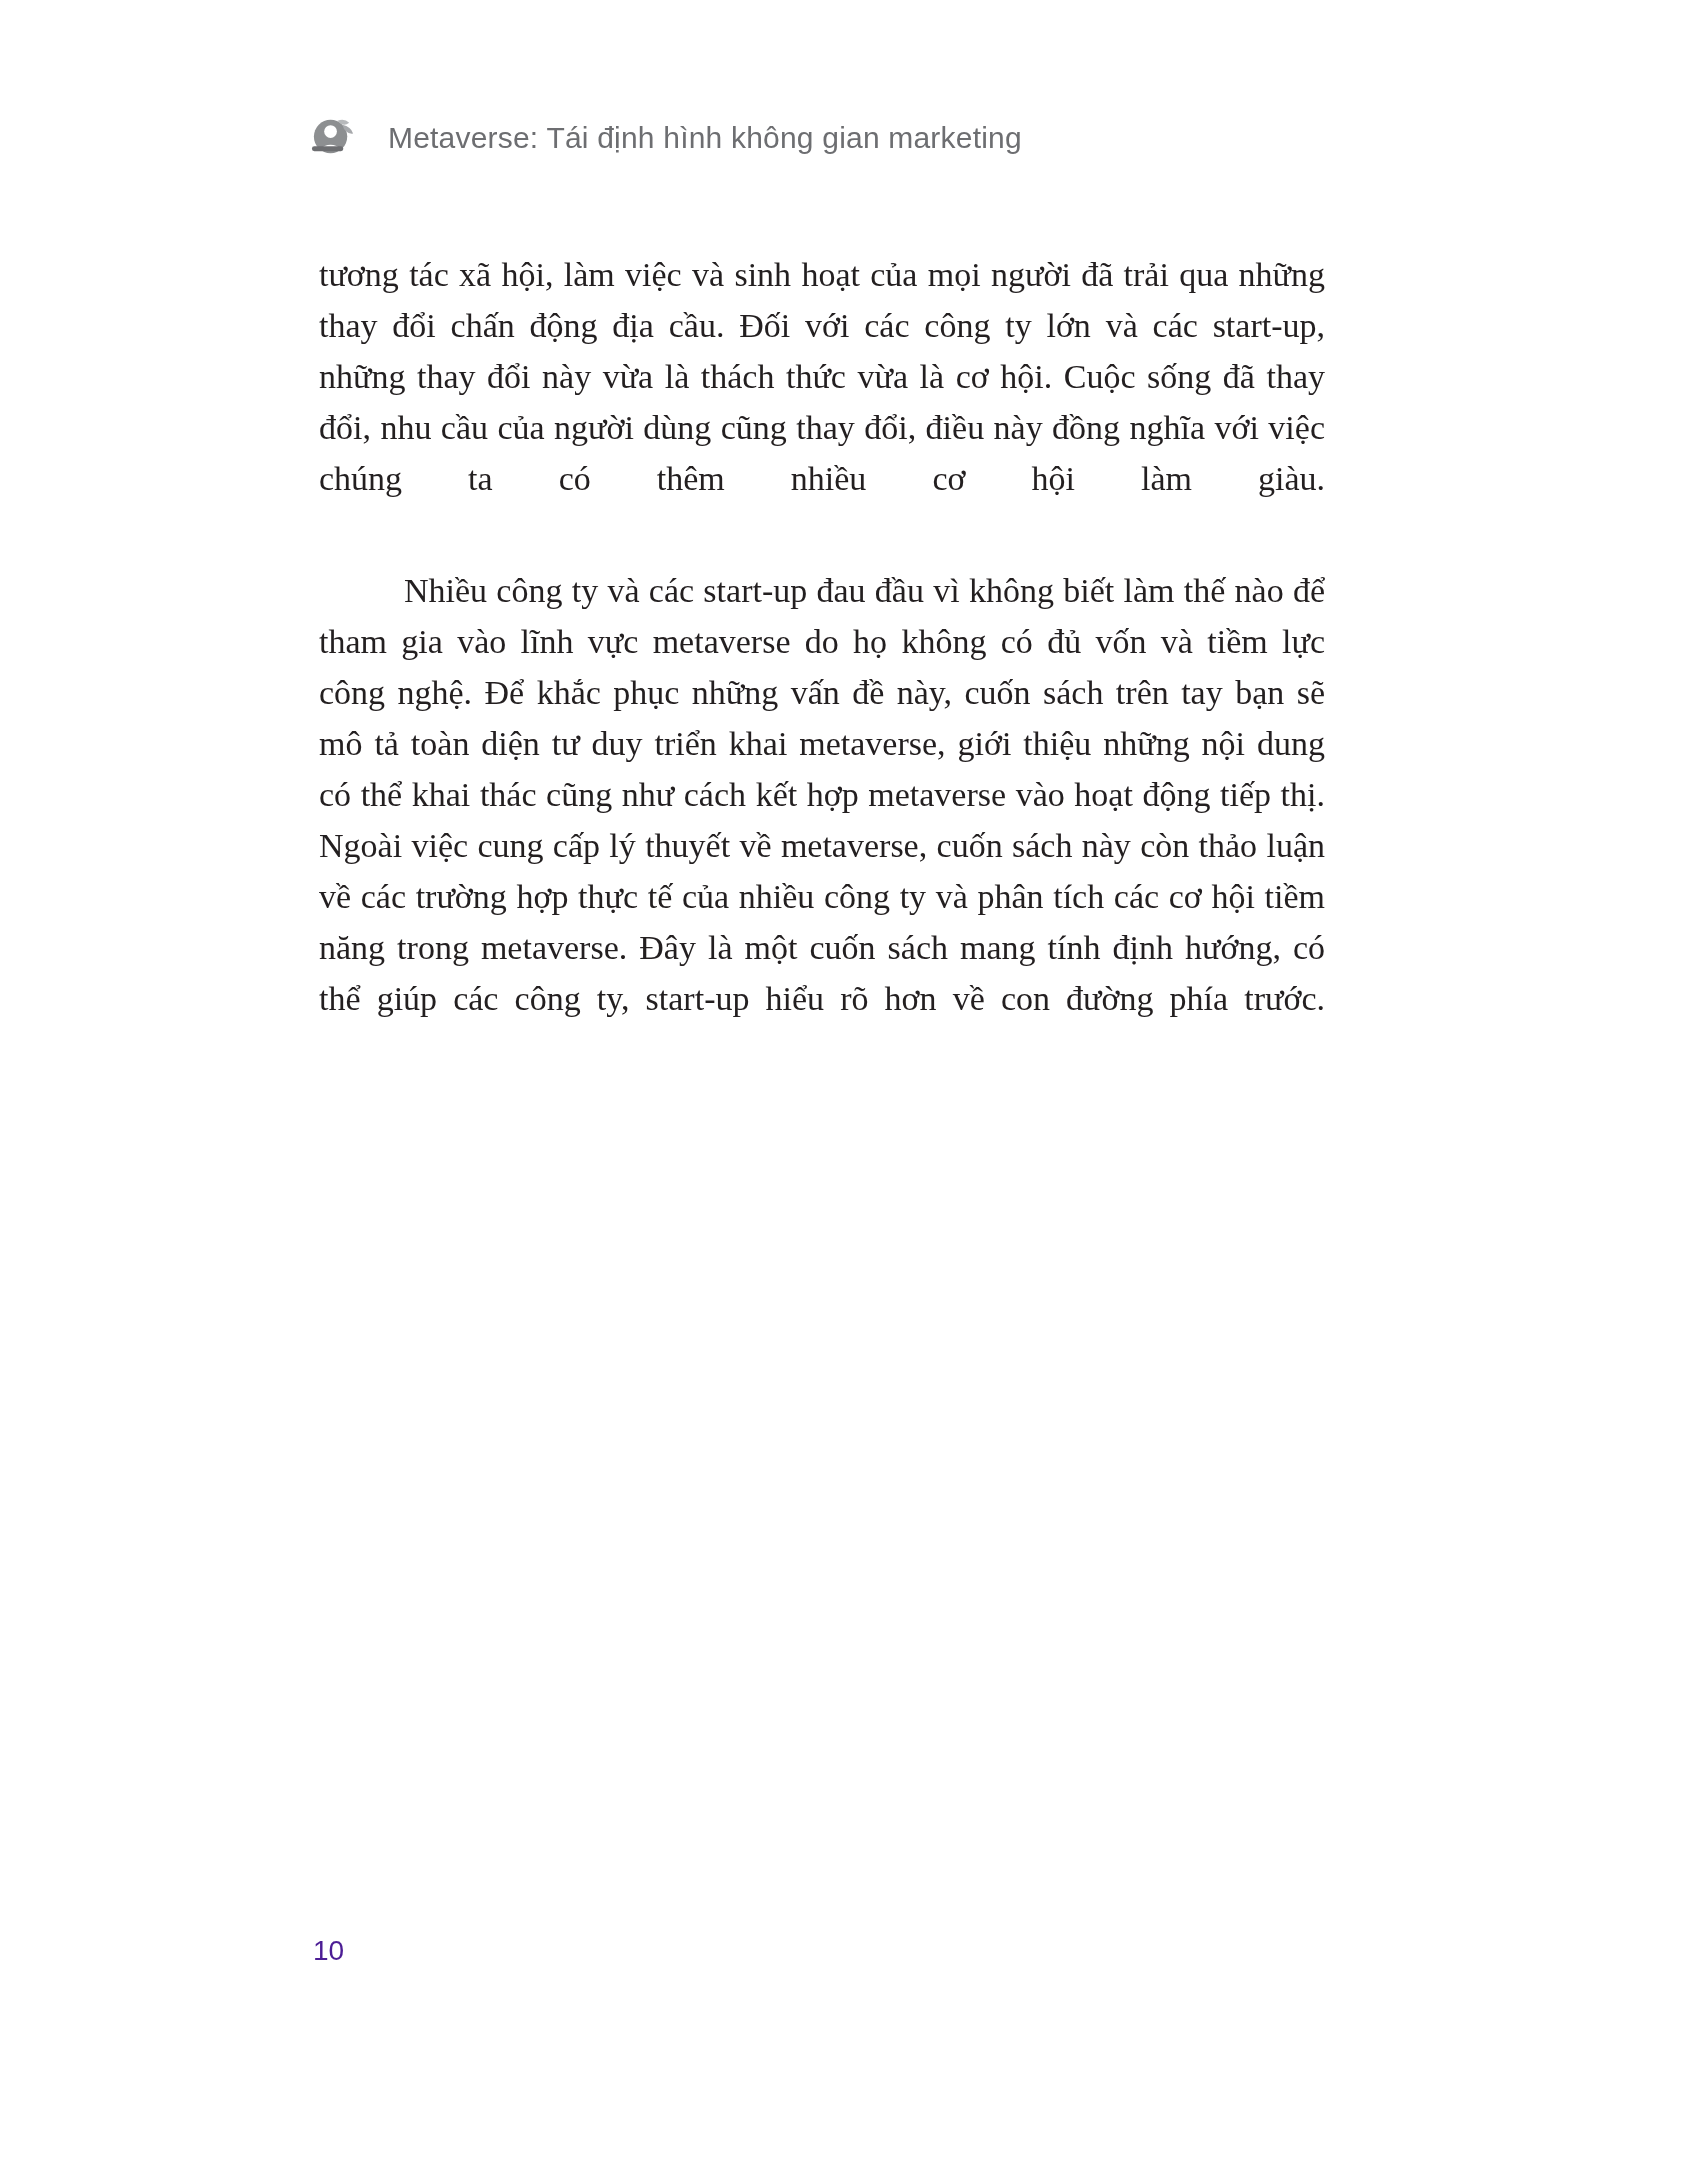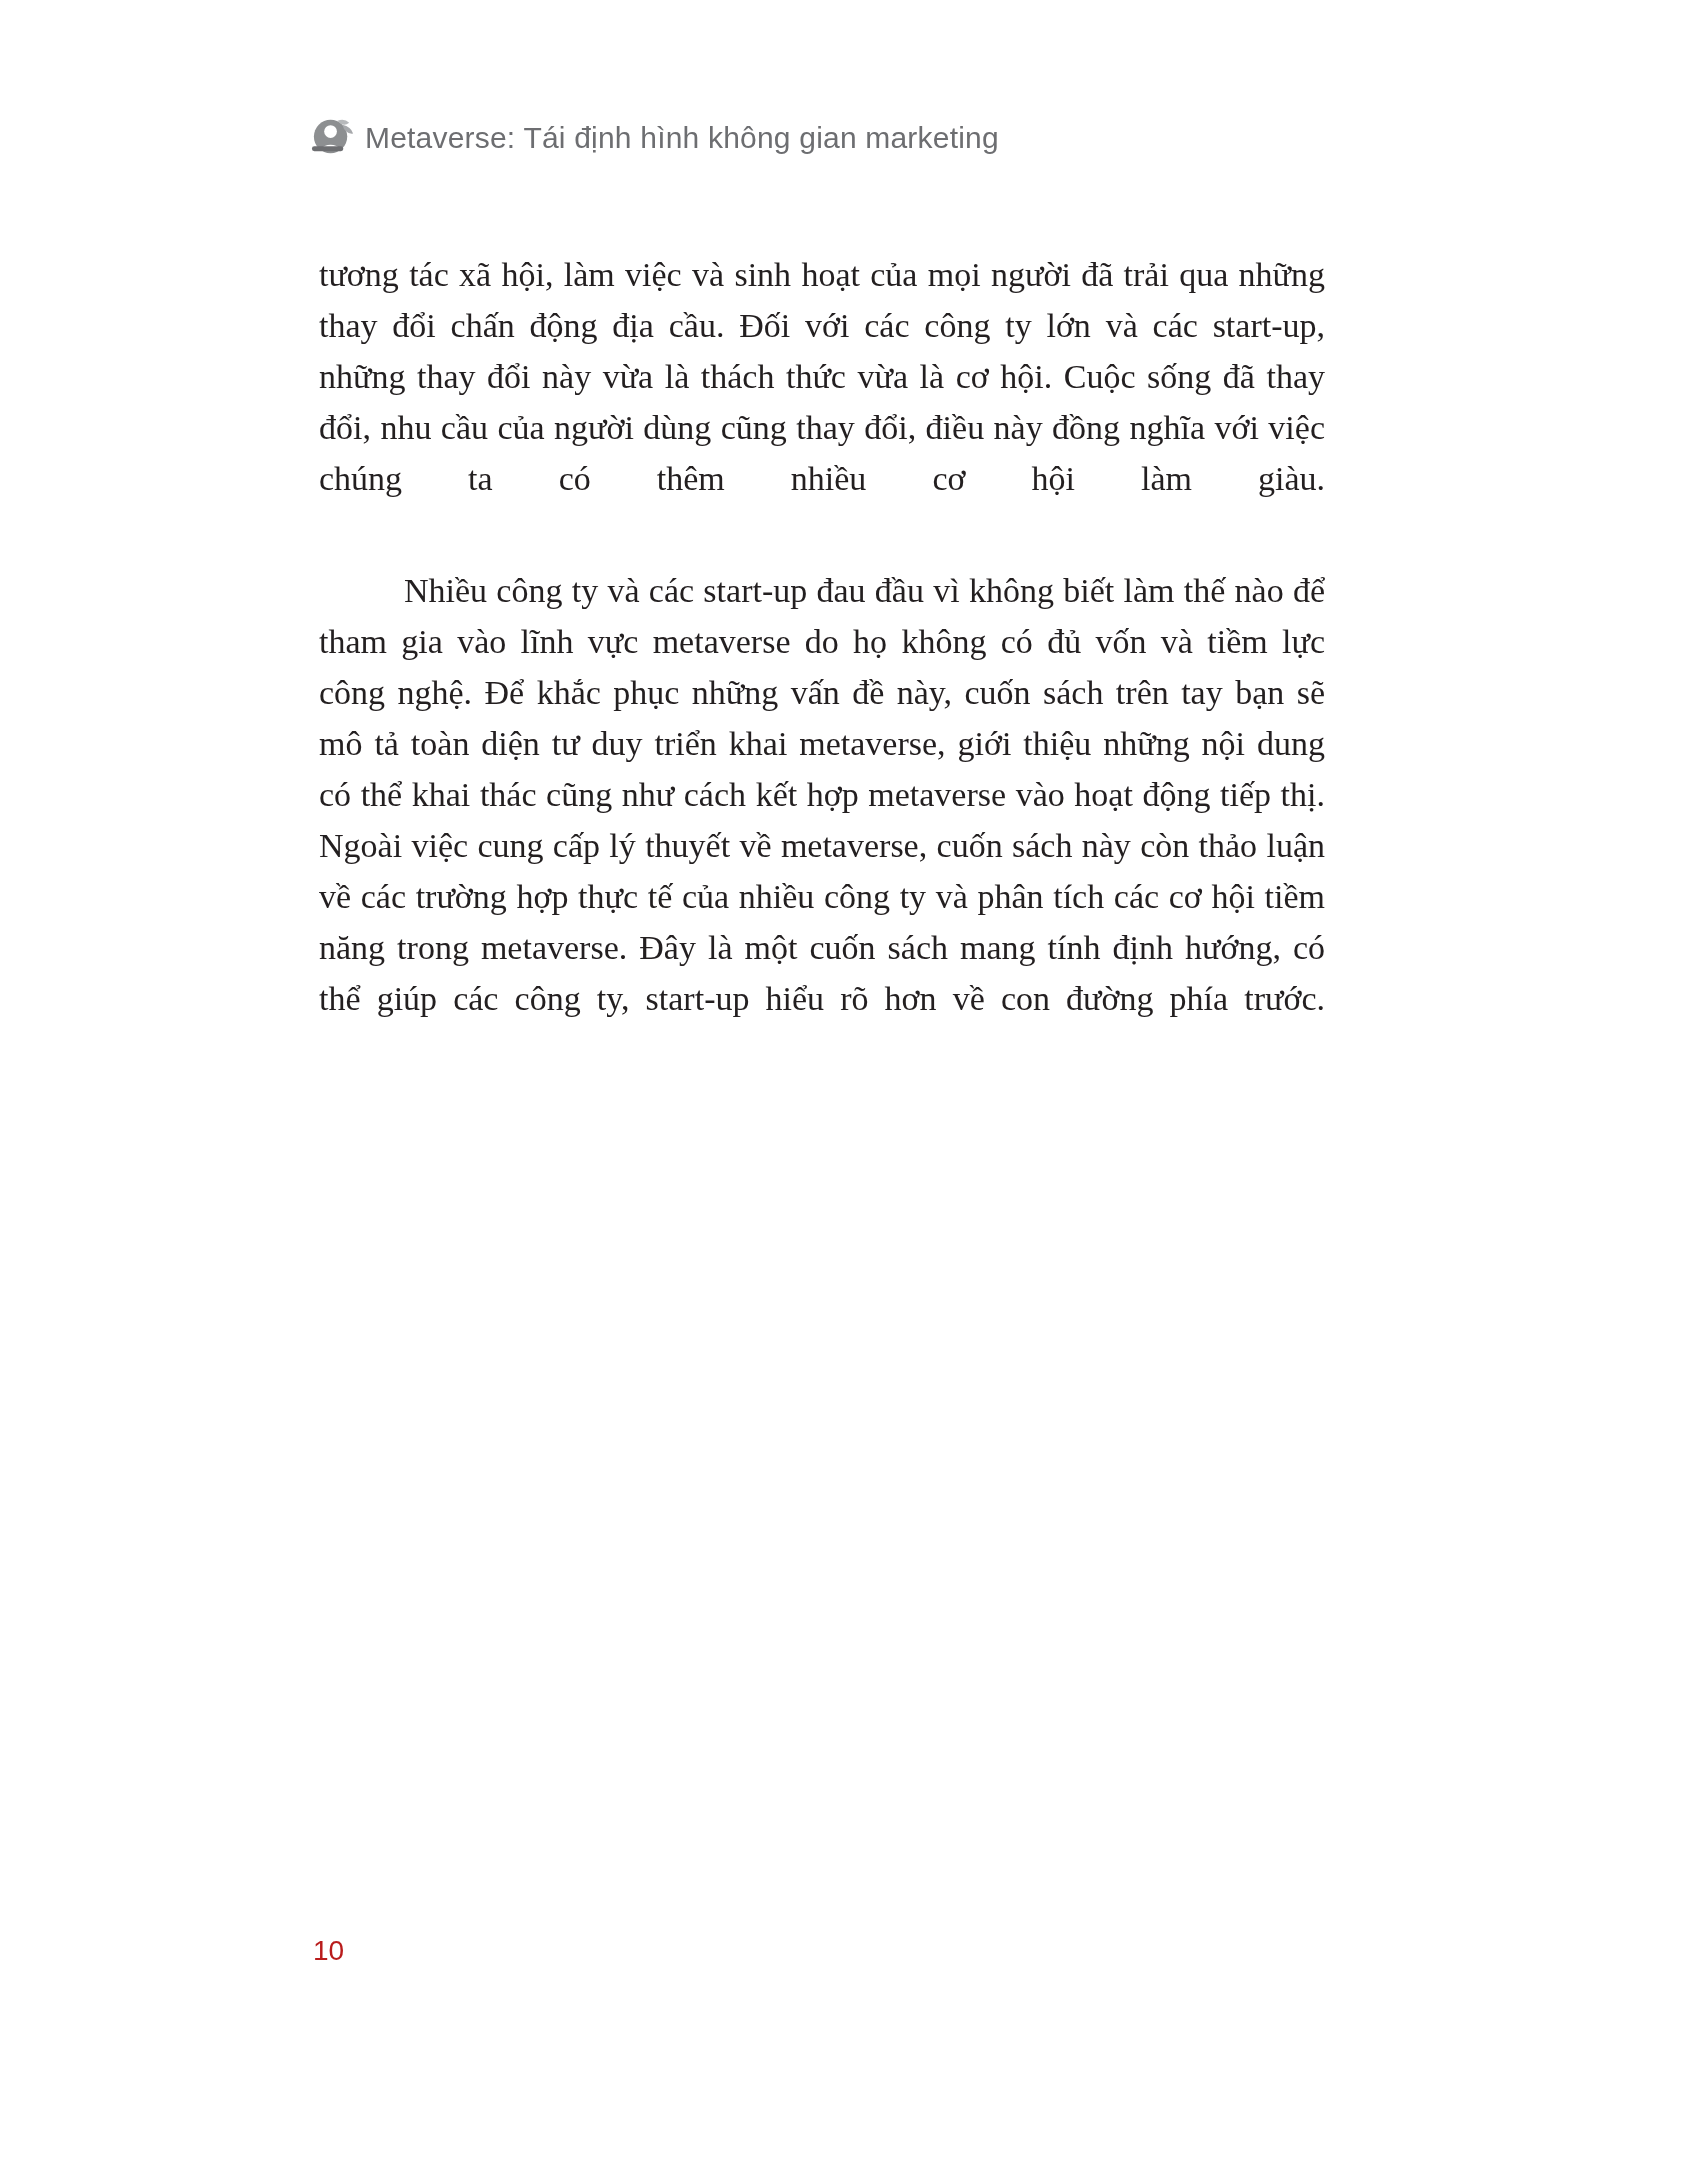--- a/index.html
+++ b/index.html
@@ -23,21 +23,21 @@
     background: #ffffff;
   }
 
   
   .header {
     position: absolute;
     left: 307px;
     top: 111px;
     display: flex;
     align-items: center;
-    gap: 5px;
+    gap: 28px;
   }
   .header-mark {
     width: 53px;
     height: 53px;
     position: relative;
     flex: 0 0 auto;
   }
   .header-mark svg { display: block; }
   .header-title {
     font-family: "Liberation Sans", sans-serif;
@@ -76,21 +76,21 @@
     width: 100%;
   }
 
   
   .folio {
     position: absolute;
     left: 313px;
     top: 1935px;
     font-family: "Liberation Sans", sans-serif;
     font-size: 28px;
-    color: #b91c1c;
+    color: #4c1d95;
   }
 </style>
 </head>
 <body>
 
 <div class="page">
 
   <div class="header">
     <span class="header-mark">
       <svg width="53" height="53" viewBox="0 0 54 54" aria-hidden="true">

